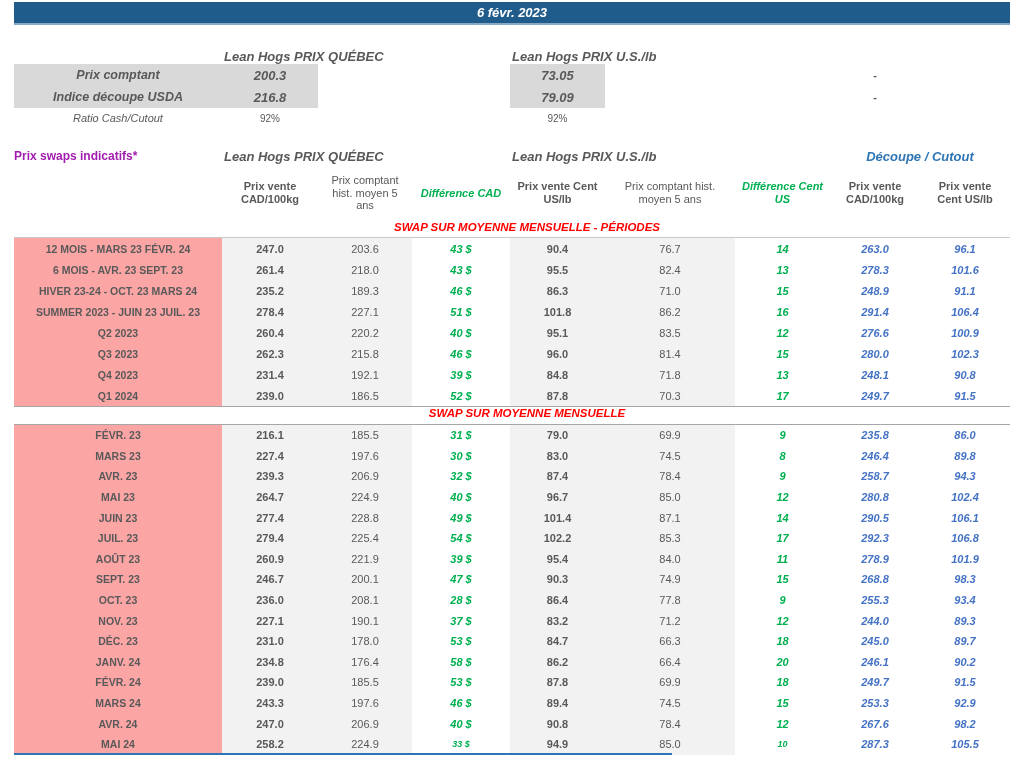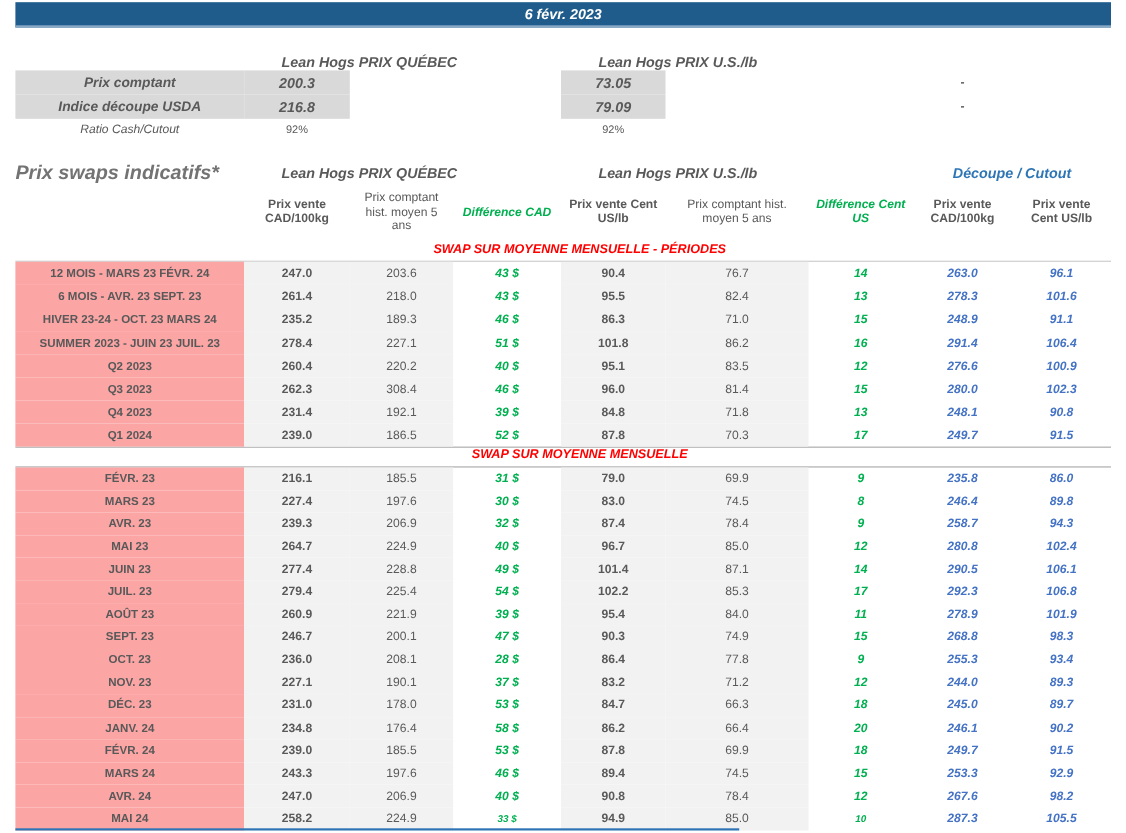--- a/index.html
+++ b/index.html
@@ -10,36 +10,36 @@
   .titlebar{position:absolute;left:14px;top:2px;width:996px;height:21px;
             background:#1F5C8C;border-bottom:2px solid #87A9C6;
             display:flex;align-items:center;justify-content:center;}
   .titlebar span{color:#fff;font-size:13px;font-weight:bold;font-style:italic;}
 
   
   .grid9{display:grid;grid-template-columns:208px 96px 94px 98px 95px 130px 95px 90px 90px;width:996px;}
 
   
   .spot{position:absolute;left:14px;top:44px;}
-  .sh{font-size:13px;font-weight:bold;font-style:italic;color:#595959;text-align:left;padding-left:2px;margin-left:32px;}
+  .sh{font-size:13px;font-weight:bold;font-style:italic;color:#595959;text-align:left;padding-left:2px;}
   .spot-head{height:20px;align-items:flex-end;}
   .spot-row{align-items:stretch;}
   .r1,.r2{height:22px;}
   .r3{height:20px;}
   .scell{display:flex;align-items:center;justify-content:center;}
   .gray{background:#D9D9D9;}
   .spot-label{font-size:12.5px;font-weight:bold;font-style:italic;}
   .spot-val{font-size:13px;font-weight:bold;font-style:italic;}
   .ratio-label{font-size:11px;font-style:italic;}
   .ratio-val{font-size:10px;}
   .dash{font-size:11px;font-weight:bold;}
 
   
   .swaps-head{position:absolute;left:14px;top:147px;height:18px;align-items:center;}
-  .red-title{color:#737373;font-size:18px;font-weight:bold;font-style:italic;padding-left:0;}
+  .red-title{color:#a21caf;font-size:12px;font-weight:bold;padding-left:0;}
   .cutout{color:#2E75B6;font-size:13px;font-weight:bold;font-style:italic;text-align:center;}
 
   .colhead{position:absolute;left:14px;top:168px;height:50px;}
   .colh{display:flex;align-items:center;justify-content:center;text-align:center;
         font-size:11px;line-height:1.18;padding:0 5px;box-sizing:border-box;}
   .colh-bold{font-weight:bold;color:#595959;}
   .colh-reg{font-weight:normal;color:#595959;}
   .colh-green{color:#00B050;font-weight:bold;font-style:italic;}
 
   .section-title{position:absolute;left:29px;width:996px;text-align:center;
@@ -173,21 +173,21 @@
       <div class="c c-band c-bold">260.4</div>
       <div class="c c-band">220.2</div>
       <div class="c c-diff">40 $</div>
       <div class="c c-band c-bold">95.1</div>
       <div class="c c-band">83.5</div>
       <div class="c c-diff">12</div>
       <div class="c c-blue">276.6</div>
       <div class="c c-blue">100.9</div>
       <div class="c c-label">Q3 2023</div>
       <div class="c c-band c-bold">262.3</div>
-      <div class="c c-band">308.4</div>
+      <div class="c c-band">215.8</div>
       <div class="c c-diff">46 $</div>
       <div class="c c-band c-bold">96.0</div>
       <div class="c c-band">81.4</div>
       <div class="c c-diff">15</div>
       <div class="c c-blue">280.0</div>
       <div class="c c-blue">102.3</div>
       <div class="c c-label">Q4 2023</div>
       <div class="c c-band c-bold">231.4</div>
       <div class="c c-band">192.1</div>
       <div class="c c-diff">39 $</div>

